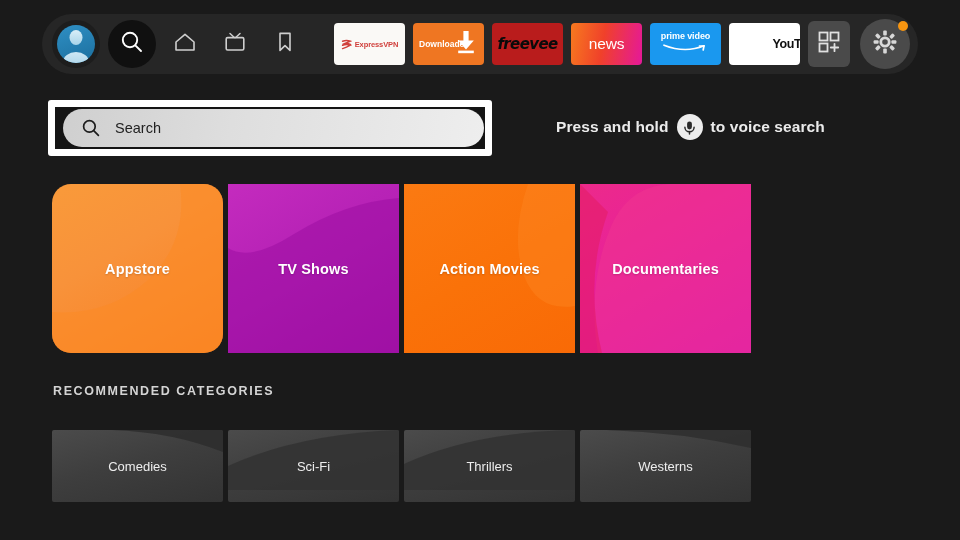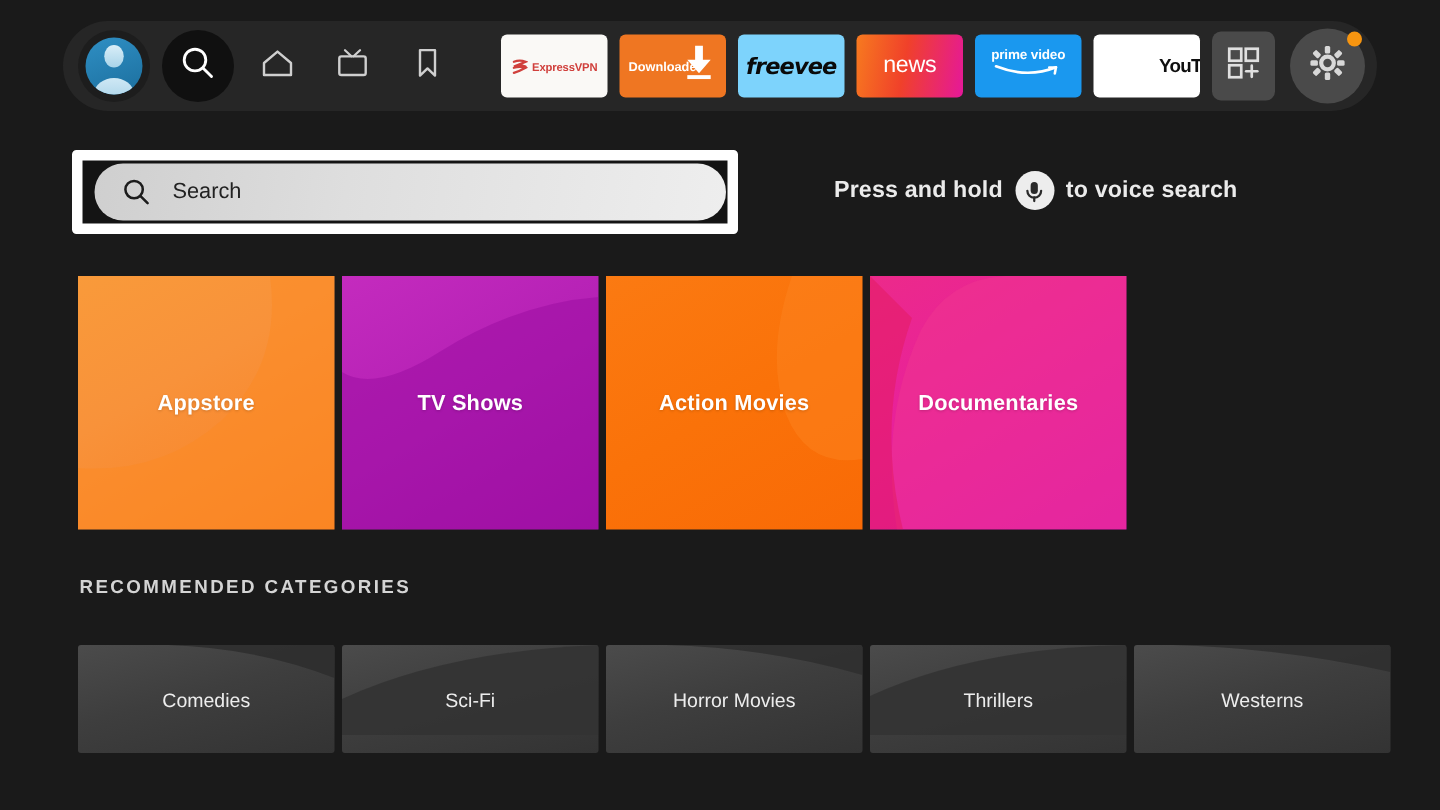--- a/index.html
+++ b/index.html
@@ -57,21 +57,21 @@
     display:flex;align-items:center;gap:8px;
     margin-left:auto;padding-right:8px;
   }
   .app-tile{
     width:71px;height:42px;border-radius:4px;
     display:flex;align-items:center;justify-content:center;
     overflow:hidden;position:relative;flex:0 0 auto;
   }
   .app-expressvpn{background:#faf9f6;}
   .app-downloader{background:#ef7622;}
-  .app-freevee{background:#7dd3fc;}
+  .app-freevee{background:#b91c1c;}
   .app-news{background:linear-gradient(100deg,#f77a1f 0%,#f0412a 45%,#e5189a 100%);text-align:right;}
   .app-prime{background:#1a98ef;}
   .app-youtube{background:#ffffff;}
 
   .app-expressvpn .lbl{
     display:flex;align-items:center;gap:3px;
     color:#d0403c;font-size:7.5px;font-weight:bold;letter-spacing:-.1px;
   }
   .evpn-mark{
     width:11px;height:11px;position:relative;flex:0 0 auto;
@@ -163,21 +163,21 @@
     display:flex;align-items:center;justify-content:center;
   }
   .tile .cap{
     position:relative;z-index:3;
     color:#fff;font-size:14.5px;font-weight:bold;
     letter-spacing:.15px;
     text-shadow:0 1px 2px rgba(0,0,0,.18);
   }
   .tile .deco{position:absolute;inset:0;z-index:2;}
 
-  .t-appstore{background:linear-gradient(150deg,#f99a3a 0%,#f8923a 40%,#f97f22 100%);}
+  .t-appstore{background:linear-gradient(150deg,#f99a3a 0%,#f8923a 40%,#f97f22 100%);border-radius:19px;}
   .t-movies{background:linear-gradient(120deg,#ef4d6b 0%,#ed3f72 45%,#e21f9b 100%);}
   .t-tvshows{background:linear-gradient(150deg,#c42bbe 0%,#b521b5 45%,#a312a7 100%);}
   .t-action{background:linear-gradient(150deg,#fb7a12 0%,#fa7209 50%,#f96a06 100%);text-align:center;}
   .t-docs{background:linear-gradient(150deg,#ec2a8a 0%,#e8219a 40%,#d916b0 100%);}
 
   
   .rec-head{
     position:absolute;left:53px;top:384px;
     color:#d4d4d4;font-size:12.5px;font-weight:bold;
     letter-spacing:1.6px;
@@ -408,26 +408,20 @@
     <span class="cap">Comedies</span>
   </div>
 
   <div class="rec-tile">
     <svg class="deco" viewBox="0 0 171 60" preserveAspectRatio="none">
       <path d="M171 0 L171 60 L0 60 L0 36 Q70 4 171 0 Z" fill="#333333" opacity="0.9"></path>
     </svg>
     <span class="cap">Sci-Fi</span>
   </div>
 
-  <div class="rec-tile">
-    <svg class="deco" viewBox="0 0 171 60" preserveAspectRatio="none">
-      <path d="M171 0 L171 20 Q110 2 40 0 Z" fill="#2d2d2d" opacity="0.8"></path>
-    </svg>
-    <span class="cap">Horror Movies</span>
-  </div>
 
   <div class="rec-tile">
     <svg class="deco" viewBox="0 0 171 60" preserveAspectRatio="none">
       <path d="M171 0 L171 60 L0 60 L0 34 Q70 2 171 0 Z" fill="#333333" opacity="0.9"></path>
     </svg>
     <span class="cap">Thrillers</span>
   </div>
 
   <div class="rec-tile">
     <svg class="deco" viewBox="0 0 171 60" preserveAspectRatio="none">

